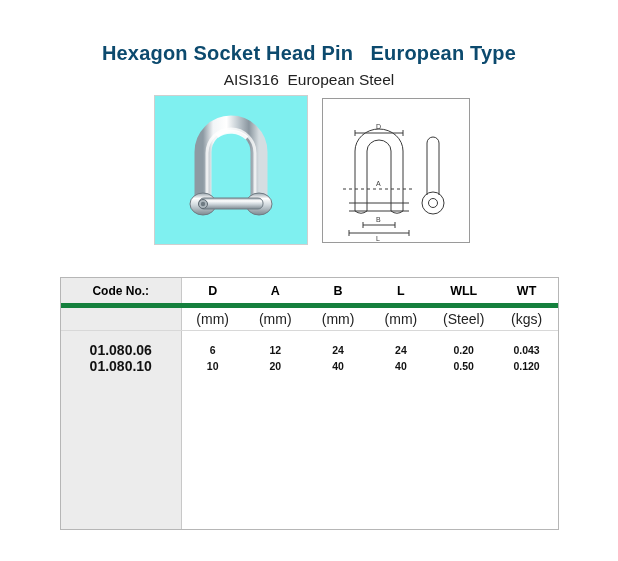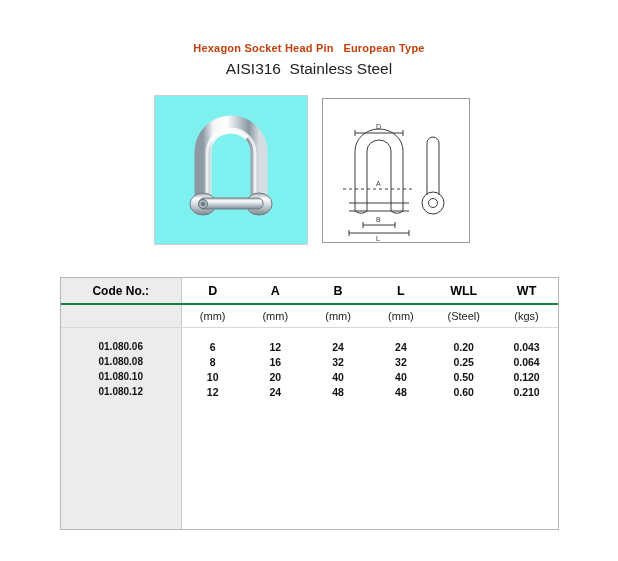--- a/index.html
+++ b/index.html
@@ -24,24 +24,24 @@
 
   
   .title-block {
     position: absolute;
     top: 42px;
     left: 0;
     width: 618px;
     text-align: center;
   }
   .title-main {
-    font-size: 11px;
+    font-size: 20px;
     font-weight: bold;
     letter-spacing: 0.2px;
-    color: #c2410c;
+    color: #0c4a6e;
     white-space: pre;
   }
   .title-sub {
     margin-top: 6px;
     font-size: 15.5px;
     font-weight: normal;
     color: #222;
     white-space: pre;
   }
 
@@ -88,66 +88,66 @@
     padding: 0;
     margin: 0;
     text-align: center;
     vertical-align: middle;
   }
   .col-code { width: 120px; }
   .hdr-row th {
     height: 25px;
     font-size: 12.5px;
     font-weight: bold;
-    border-bottom: 2px solid #15803d;
+    border-bottom: 5px solid #15803d;
   }
   .hdr-row th.code-cell {
     background: #ececec;
     font-size: 12px;
     border-right: 1px solid #c8c8c8;
   }
   .unit-row td {
     height: 22px;
-    font-size: 11px;
+    font-size: 14px;
     color: #222;
     border-bottom: 1px solid #d8d8d8;
   }
   .unit-row td.code-cell {
     background: #ececec;
     border-right: 1px solid #c8c8c8;
   }
   .data-row td {
     height: 15px;
     font-size: 10.5px;
     font-weight: bold;
     color: #111;
   }
   .data-row td.code-cell {
     background: #ececec;
     border-right: 1px solid #c8c8c8;
-    font-size: 10px;
+    font-size: 14px;
   }
   .filler td {
     border-right: none;
   }
   .filler td.code-cell {
     background: #ececec;
     border-right: 1px solid #c8c8c8;
   }
   .spacer-row td { height: 11px; }
   .spacer-row td.code-cell { background:#ececec; border-right:1px solid #c8c8c8; }
 </style>
 </head>
 <body>
 
 <div class="page">
 
   <div class="title-block">
     <div class="title-main">Hexagon Socket Head Pin   European Type</div>
-    <div class="title-sub">AISI316  Stainless Steel</div>
+    <div class="title-sub">AISI316  European Steel</div>
   </div>
 
   <div class="photo-box">
     <svg width="152" height="148" viewBox="0 0 152 148">
       <defs>
         <linearGradient id="steelV" x1="0" y1="0" x2="1" y2="0">
           <stop offset="0%" stop-color="#8d9aa3"></stop>
           <stop offset="18%" stop-color="#f2f5f7"></stop>
           <stop offset="42%" stop-color="#ffffff"></stop>
           <stop offset="62%" stop-color="#c3ccd2"></stop>
@@ -254,46 +254,28 @@
         <tr class="data-row">
           <td class="code-cell">01.080.06</td>
           <td>6</td>
           <td>12</td>
           <td>24</td>
           <td>24</td>
           <td>0.20</td>
           <td>0.043</td>
         </tr>
         <tr class="data-row">
-          <td class="code-cell">01.080.08</td>
-          <td>8</td>
-          <td>16</td>
-          <td>32</td>
-          <td>32</td>
-          <td>0.25</td>
-          <td>0.064</td>
-        </tr>
-        <tr class="data-row">
           <td class="code-cell">01.080.10</td>
           <td>10</td>
           <td>20</td>
           <td>40</td>
           <td>40</td>
           <td>0.50</td>
           <td>0.120</td>
         </tr>
-        <tr class="data-row">
-          <td class="code-cell">01.080.12</td>
-          <td>12</td>
-          <td>24</td>
-          <td>48</td>
-          <td>48</td>
-          <td>0.60</td>
-          <td>0.210</td>
-        </tr>
         <tr class="filler">
           <td class="code-cell"></td>
           <td colspan="6"></td>
         </tr>
       </tbody>
     </table>
   </div>
 
 </div>
 

